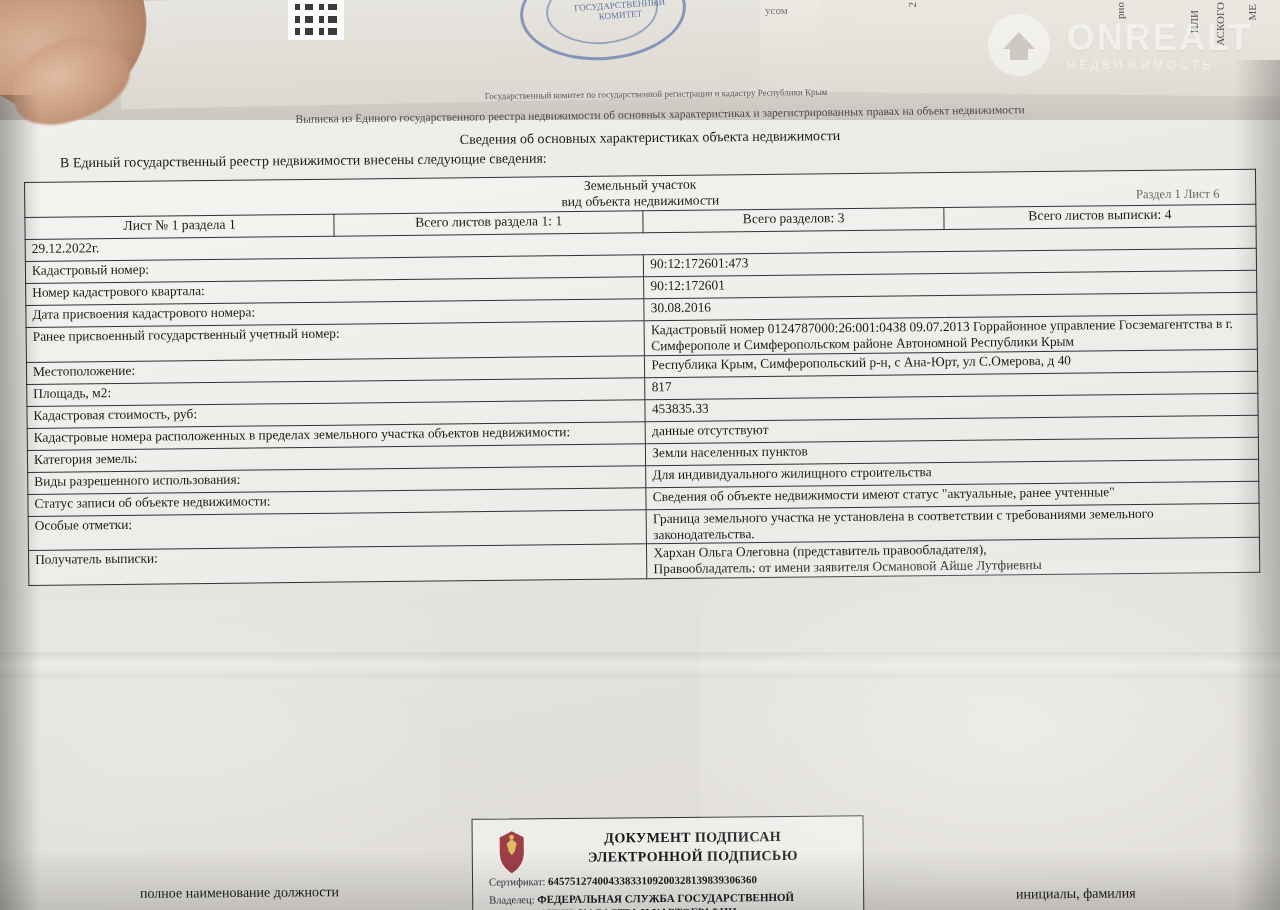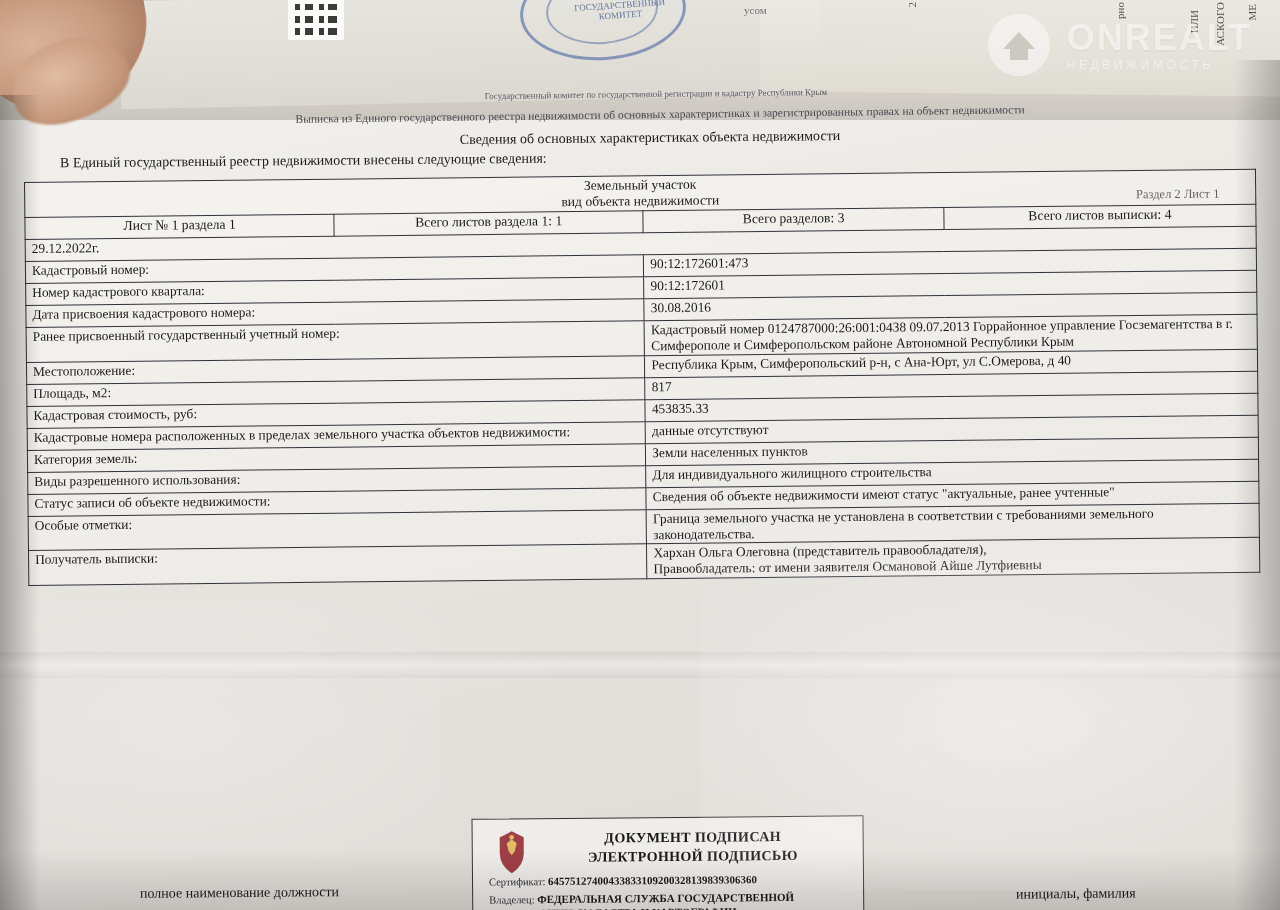--- a/index.html
+++ b/index.html
@@ -149,20 +149,21 @@
     transform: rotate(180deg);
     white-space: nowrap;
     opacity: 0.85;
   }
   .top-faint {
     position: absolute;
     font-size: 11px;
     color: #4a4a52;
     white-space: nowrap;
     opacity: 0.75;
+    margin-left: 21px;
   }
   
   .watermark {
     position: absolute;
     right: 28px;
     top: 14px;
     display: flex;
     align-items: center;
     gap: 17px;
     opacity: 0.55;
@@ -371,21 +372,21 @@
       <div class="wm-sub">НЕДВИЖИМОСТЬ</div>
     </div>
   </div>
 
   <div class="doc">
 
     <div class="hdr-tiny">Государственный комитет по государственной регистрации  и кадастру Республики Крым</div>
     <div class="hdr-sub">Выписка из Единого государственного реестра недвижимости об основных характеристиках и зарегистрированных правах на объект недвижимости</div>
     <div class="title-main">Сведения об основных характеристиках объекта недвижимости</div>
     <div class="lead">В Единый государственный реестр недвижимости внесены следующие сведения:</div>
-    <div class="razdel">Раздел 2 Лист 1</div>
+    <div class="razdel">Раздел 1 Лист 6</div>
 
     <table class="doc-table">
       <tbody>
         <tr>
           <td class="c objtype" colspan="4">
             <div>Земельный участок</div>
             <div>вид объекта недвижимости</div>
           </td>
         </tr>
         <tr>

